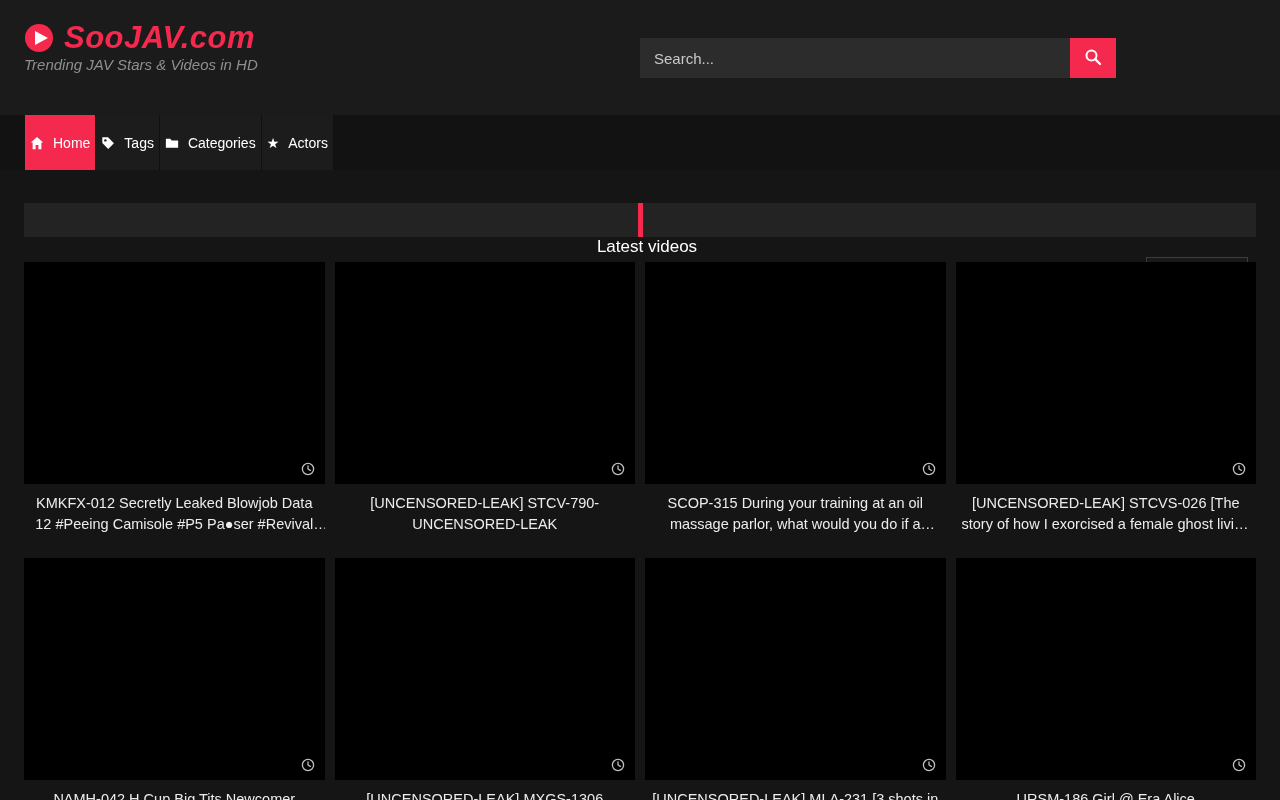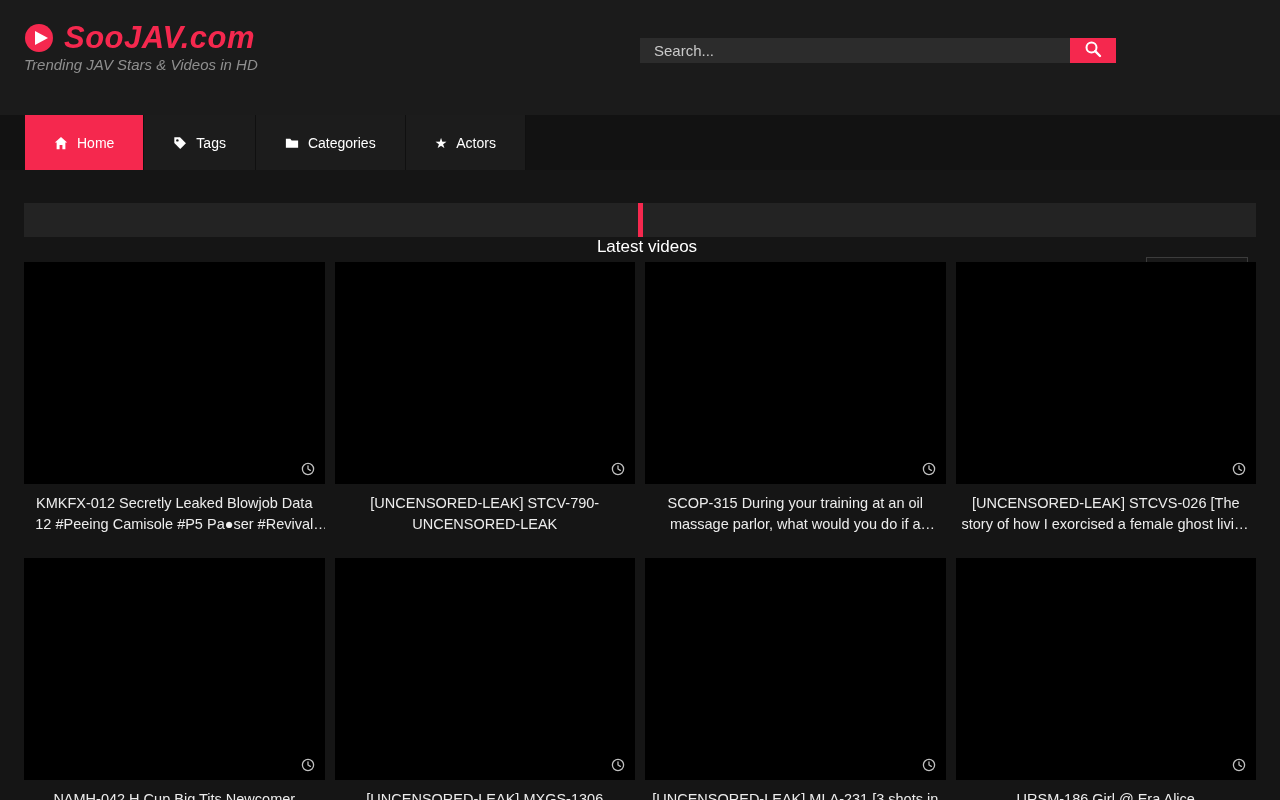--- a/index.html
+++ b/index.html
@@ -22,21 +22,21 @@
     text-decoration: none; cursor: pointer;
   }
   .logo-icon { width: 30px; height: 30px; display: block; }
   .logo-text {
     font-size: 31px; font-weight: bold; color: #f5284e; letter-spacing: .5px;
   }
   .tagline { margin-top: 0; color: #8f8f8f; font-size: 15px; }
 
   .search-bar {
     position: absolute; left: 640px; top: 38px;
-    width: 476px; height: 25px; display: flex;
+    width: 476px; height: 40px; display: flex;
   }
   .search-input {
     flex: 1; height: 100%;
     background: #2c2c2c; border: none; outline: none;
     color: #ddd; font-size: 15px; padding: 0 14px;
     font-family: inherit;
   }
   .search-input::placeholder { color: #c9c9c9; }
   .search-btn {
     width: 46px; height: 100%;
@@ -44,21 +44,21 @@
     display: flex; align-items: center; justify-content: center;
   }
 
   
   .main-nav {
     height: 55px; background: #121212;
     display: flex; align-items: stretch; padding-left: 25px;
   }
   .nav-item {
     display: flex; align-items: center; gap: 9px;
-    padding: 0 29px; cursor: pointer;
+    padding: 0 5px; cursor: pointer;
     background: #1c1c1c; border-right: 1px solid #101010;
     color: #fff; font-size: 14px; text-decoration: none;
   }
   .nav-item.active { background: #f5284e; }
   .nav-icon { width: 14px; height: 14px; display: block; }
   .nav-icon-star { color:#fff; font-size: 14px; line-height: 14px; }
 
   
   .section-header {
     margin: 33px 24px 0 24px; height: 34px;

